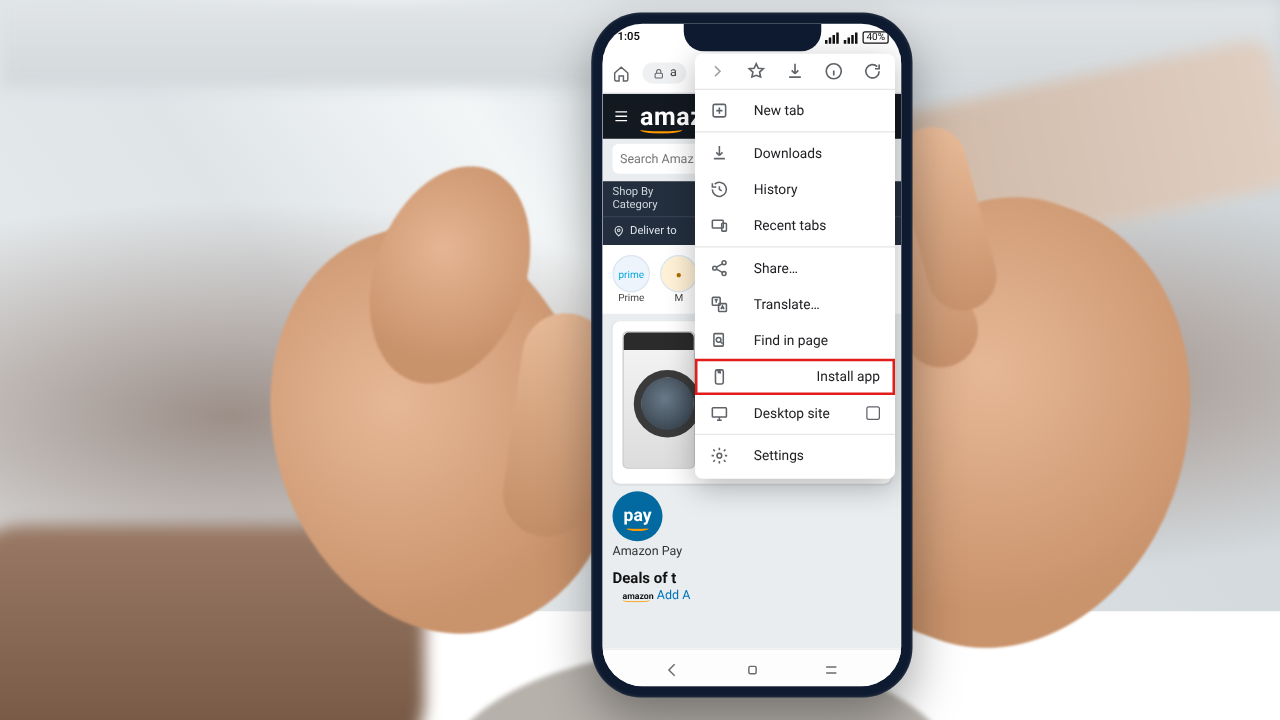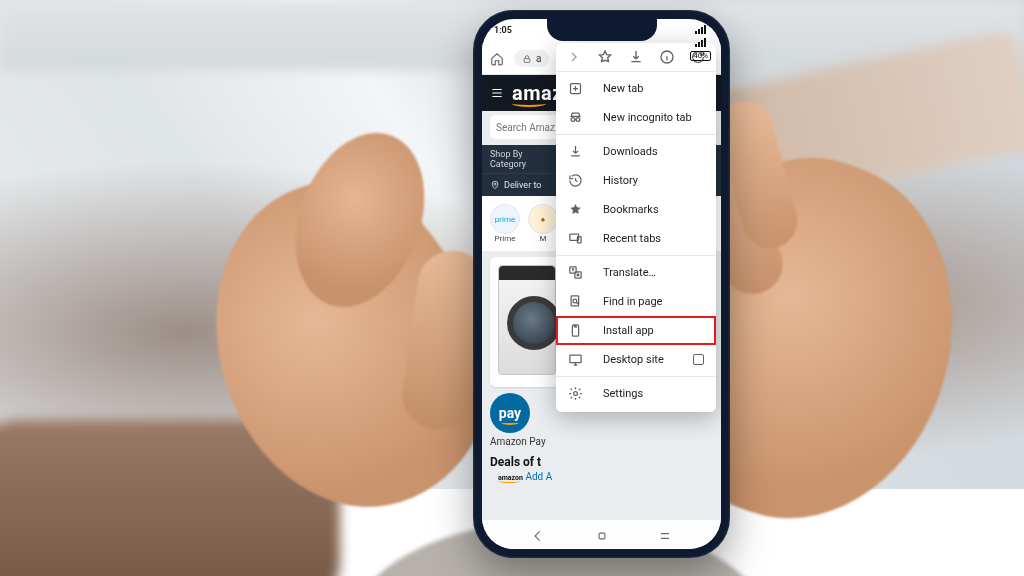--- a/index.html
+++ b/index.html
@@ -31,21 +31,21 @@
     position:absolute; left:473px; top:10px; width:257px; height:548px;
     background:#0e1a2f; border-radius:40px; padding:9px;
     box-shadow: 0 18px 40px rgba(0,0,0,0.35), inset 0 0 3px rgba(255,255,255,0.2);
   }
   .screen { position:relative; width:100%; height:100%; background:#fff; border-radius:32px; overflow:hidden; }
   .notch { position:absolute; top:0; left:50%; transform:translateX(-50%); width:110px; height:22px; background:#0e1a2f; border-radius:0 0 16px 16px; z-index:30; }
 
   
   .status { position:absolute; top:0; left:0; right:0; height:22px; font-size:9px; color:#111; z-index:25; }
   .status .time { position:absolute; left:12px; top:6px; font-weight:600; }
-  .status .right { position:absolute; right:10px; top:6px; display:flex; gap:4px; align-items:center;flex-direction:column; }
+  .status .right { position:absolute; right:10px; top:6px; display:flex; gap:4px; align-items:center; }
   .sigbars { display:inline-flex; gap:1px; align-items:flex-end; }
   .sigbars i { display:block; width:2px; background:#111; }
   .sigbars i:nth-child(1){height:3px} .sigbars i:nth-child(2){height:5px} .sigbars i:nth-child(3){height:7px} .sigbars i:nth-child(4){height:9px}
   .batt { font-size:8px; border:1px solid #111; border-radius:2px; padding:0 2px; line-height:8px; }
 
   
   .omni { position:absolute; top:24px; left:0; right:0; height:32px; background:#fff; display:flex; align-items:center; padding:0 8px; gap:10px; border-bottom:1px solid #e4e4e4; }
   .omni .pill { display:flex; align-items:center; gap:4px; background:#eef0f2; border-radius:14px; padding:3px 8px; font-size:10px; color:#3b3b3b; }
   .ico { width:14px; height:14px; color:#5f6368; }
   .ico svg { width:100%; height:100%; display:block; }
@@ -80,21 +80,21 @@
     position:absolute; top:24px; right:5px; width:160px; background:#fff;
     border-radius:6px; box-shadow:0 6px 24px rgba(0,0,0,0.28); z-index:20;
     padding-bottom:4px; font-size:11px; color:#202124;
   }
   .menu-top { display:flex; justify-content:space-between; padding:6px 10px 4px; }
   .menu-top .ico { width:16px; height:16px; }
   .mi { display:flex; align-items:center; gap:20px; padding:7px 12px; cursor:pointer; }
   .mi .ico { width:15px; height:15px; flex:0 0 15px; }
   .mi .lbl { flex:1; white-space:nowrap; overflow:hidden; text-overflow:ellipsis; }
   .mi .chk { width:11px; height:11px; border:1.5px solid #5f6368; border-radius:2px; }
-  .mi.hl { outline:2px solid #e21b1b; outline-offset:-2px; }
+  .mi.hl { outline:2px solid #e21b1b; outline-offset:-2px;text-align:right; }
   .sep { height:1px; background:#e6e6e6; margin:2px 0; }
 
   
   .anav { position:absolute; bottom:0; left:0; right:0; height:30px; background:#fdfdfd; display:flex; justify-content:space-evenly; align-items:center; border-top:1px solid #eee; }
   .anav .nico { width:14px; height:14px; color:#6b6b6b; }
   .anav .nico svg { width:100%; height:100%; }
 
 </style>
 </head>
 <body>
@@ -230,30 +230,20 @@
 
         <div class="mi">
           <span class="ico">
               <svg viewBox="0 0 24 24" fill="none" stroke="#5f6368" stroke-width="2">
                 <rect x="4" y="4" width="16" height="16" rx="2"></rect>
                 <path d="M12 8v8M8 12h8"></path>
               </svg>
             </span>
           <span class="lbl">New tab</span>
         </div>
-        <div class="mi">
-          <span class="ico">
-              <svg viewBox="0 0 24 24" fill="none" stroke="#5f6368" stroke-width="2">
-                <circle cx="8" cy="15" r="3"></circle>
-                <circle cx="16" cy="15" r="3"></circle>
-                <path d="M11 15h2M5 10h14l-2-5H7z"></path>
-              </svg>
-            </span>
-          <span class="lbl">New incognito tab</span>
-        </div>
         <div class="sep"></div>
 
         <div class="mi">
           <span class="ico">
               <svg viewBox="0 0 24 24" fill="none" stroke="#5f6368" stroke-width="2">
                 <path d="M12 3v12m0 0l-4-4m4 4l4-4M5 19h14"></path>
               </svg>
             </span>
           <span class="lbl">Downloads</span>
         </div>
@@ -261,37 +251,40 @@
           <span class="ico">
               <svg viewBox="0 0 24 24" fill="none" stroke="#5f6368" stroke-width="2">
                 <path d="M3 12a9 9 0 1 0 3-6.7M3 4v5h5"></path>
                 <path d="M12 8v4l3 2"></path>
               </svg>
             </span>
           <span class="lbl">History</span>
         </div>
         <div class="mi">
           <span class="ico">
-              <svg viewBox="0 0 24 24" fill="#5f6368">
-                <path d="M12 3l2.5 5.4 5.9.6-4.4 4 1.2 5.8L12 16.9 6.8 18.8 8 13l-4.4-4 5.9-.6z"></path>
-              </svg>
-            </span>
-          <span class="lbl">Bookmarks</span>
-        </div>
-        <div class="mi">
-          <span class="ico">
               <svg viewBox="0 0 24 24" fill="none" stroke="#5f6368" stroke-width="2">
                 <rect x="3" y="5" width="14" height="10" rx="1"></rect>
                 <rect x="15" y="9" width="6" height="10" rx="1"></rect>
               </svg>
             </span>
           <span class="lbl">Recent tabs</span>
         </div>
         <div class="sep"></div>
 
+        <div class="mi">
+          <span class="ico">
+              <svg viewBox="0 0 24 24" fill="none" stroke="#5f6368" stroke-width="2">
+                <circle cx="18" cy="5" r="2.5"></circle>
+                <circle cx="6" cy="12" r="2.5"></circle>
+                <circle cx="18" cy="19" r="2.5"></circle>
+                <path d="M8.3 10.8l7.4-4.3M8.3 13.2l7.4 4.3"></path>
+              </svg>
+            </span>
+          <span class="lbl">Share…</span>
+        </div>
         <div class="mi">
           <span class="ico">
               <svg viewBox="0 0 24 24" fill="none" stroke="#5f6368" stroke-width="2">
                 <rect x="3" y="3" width="10" height="10" rx="1"></rect>
                 <rect x="11" y="11" width="10" height="10" rx="1"></rect>
                 <path d="M6 6h4M8 6v4M14 18l2-4 2 4M14.7 16.5h2.6"></path>
               </svg>
             </span>
           <span class="lbl">Translate…</span>
         </div>

